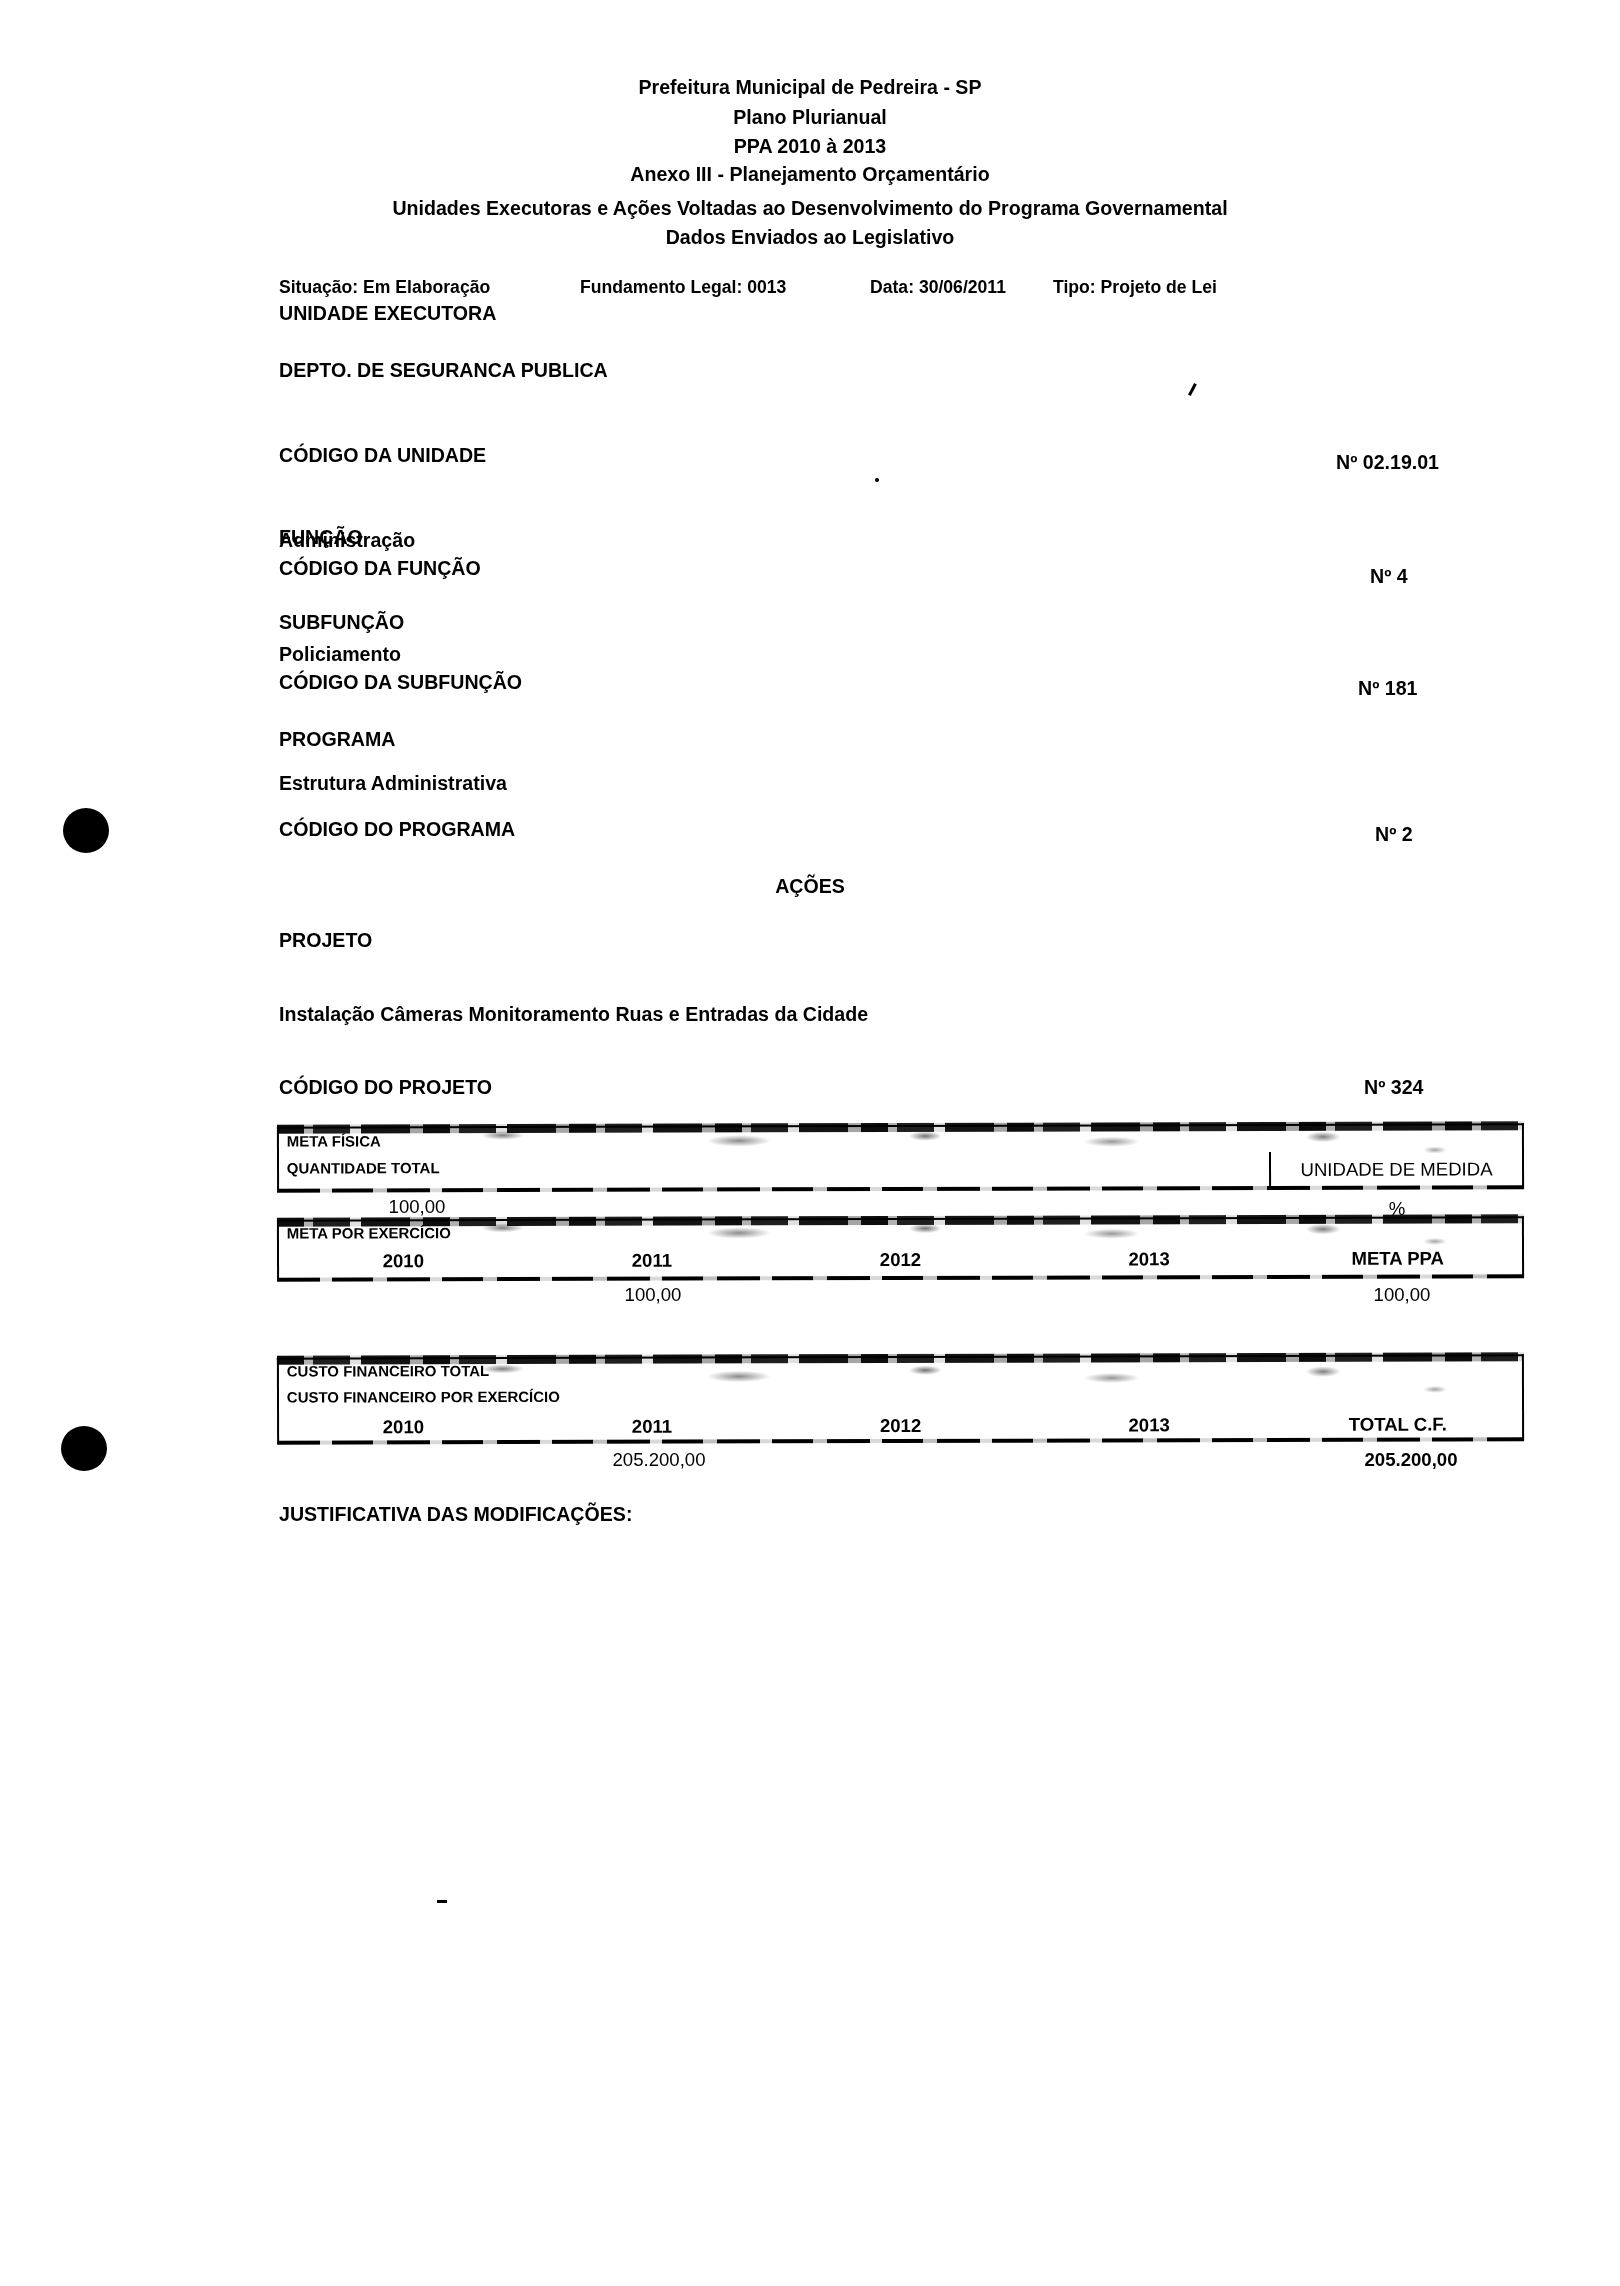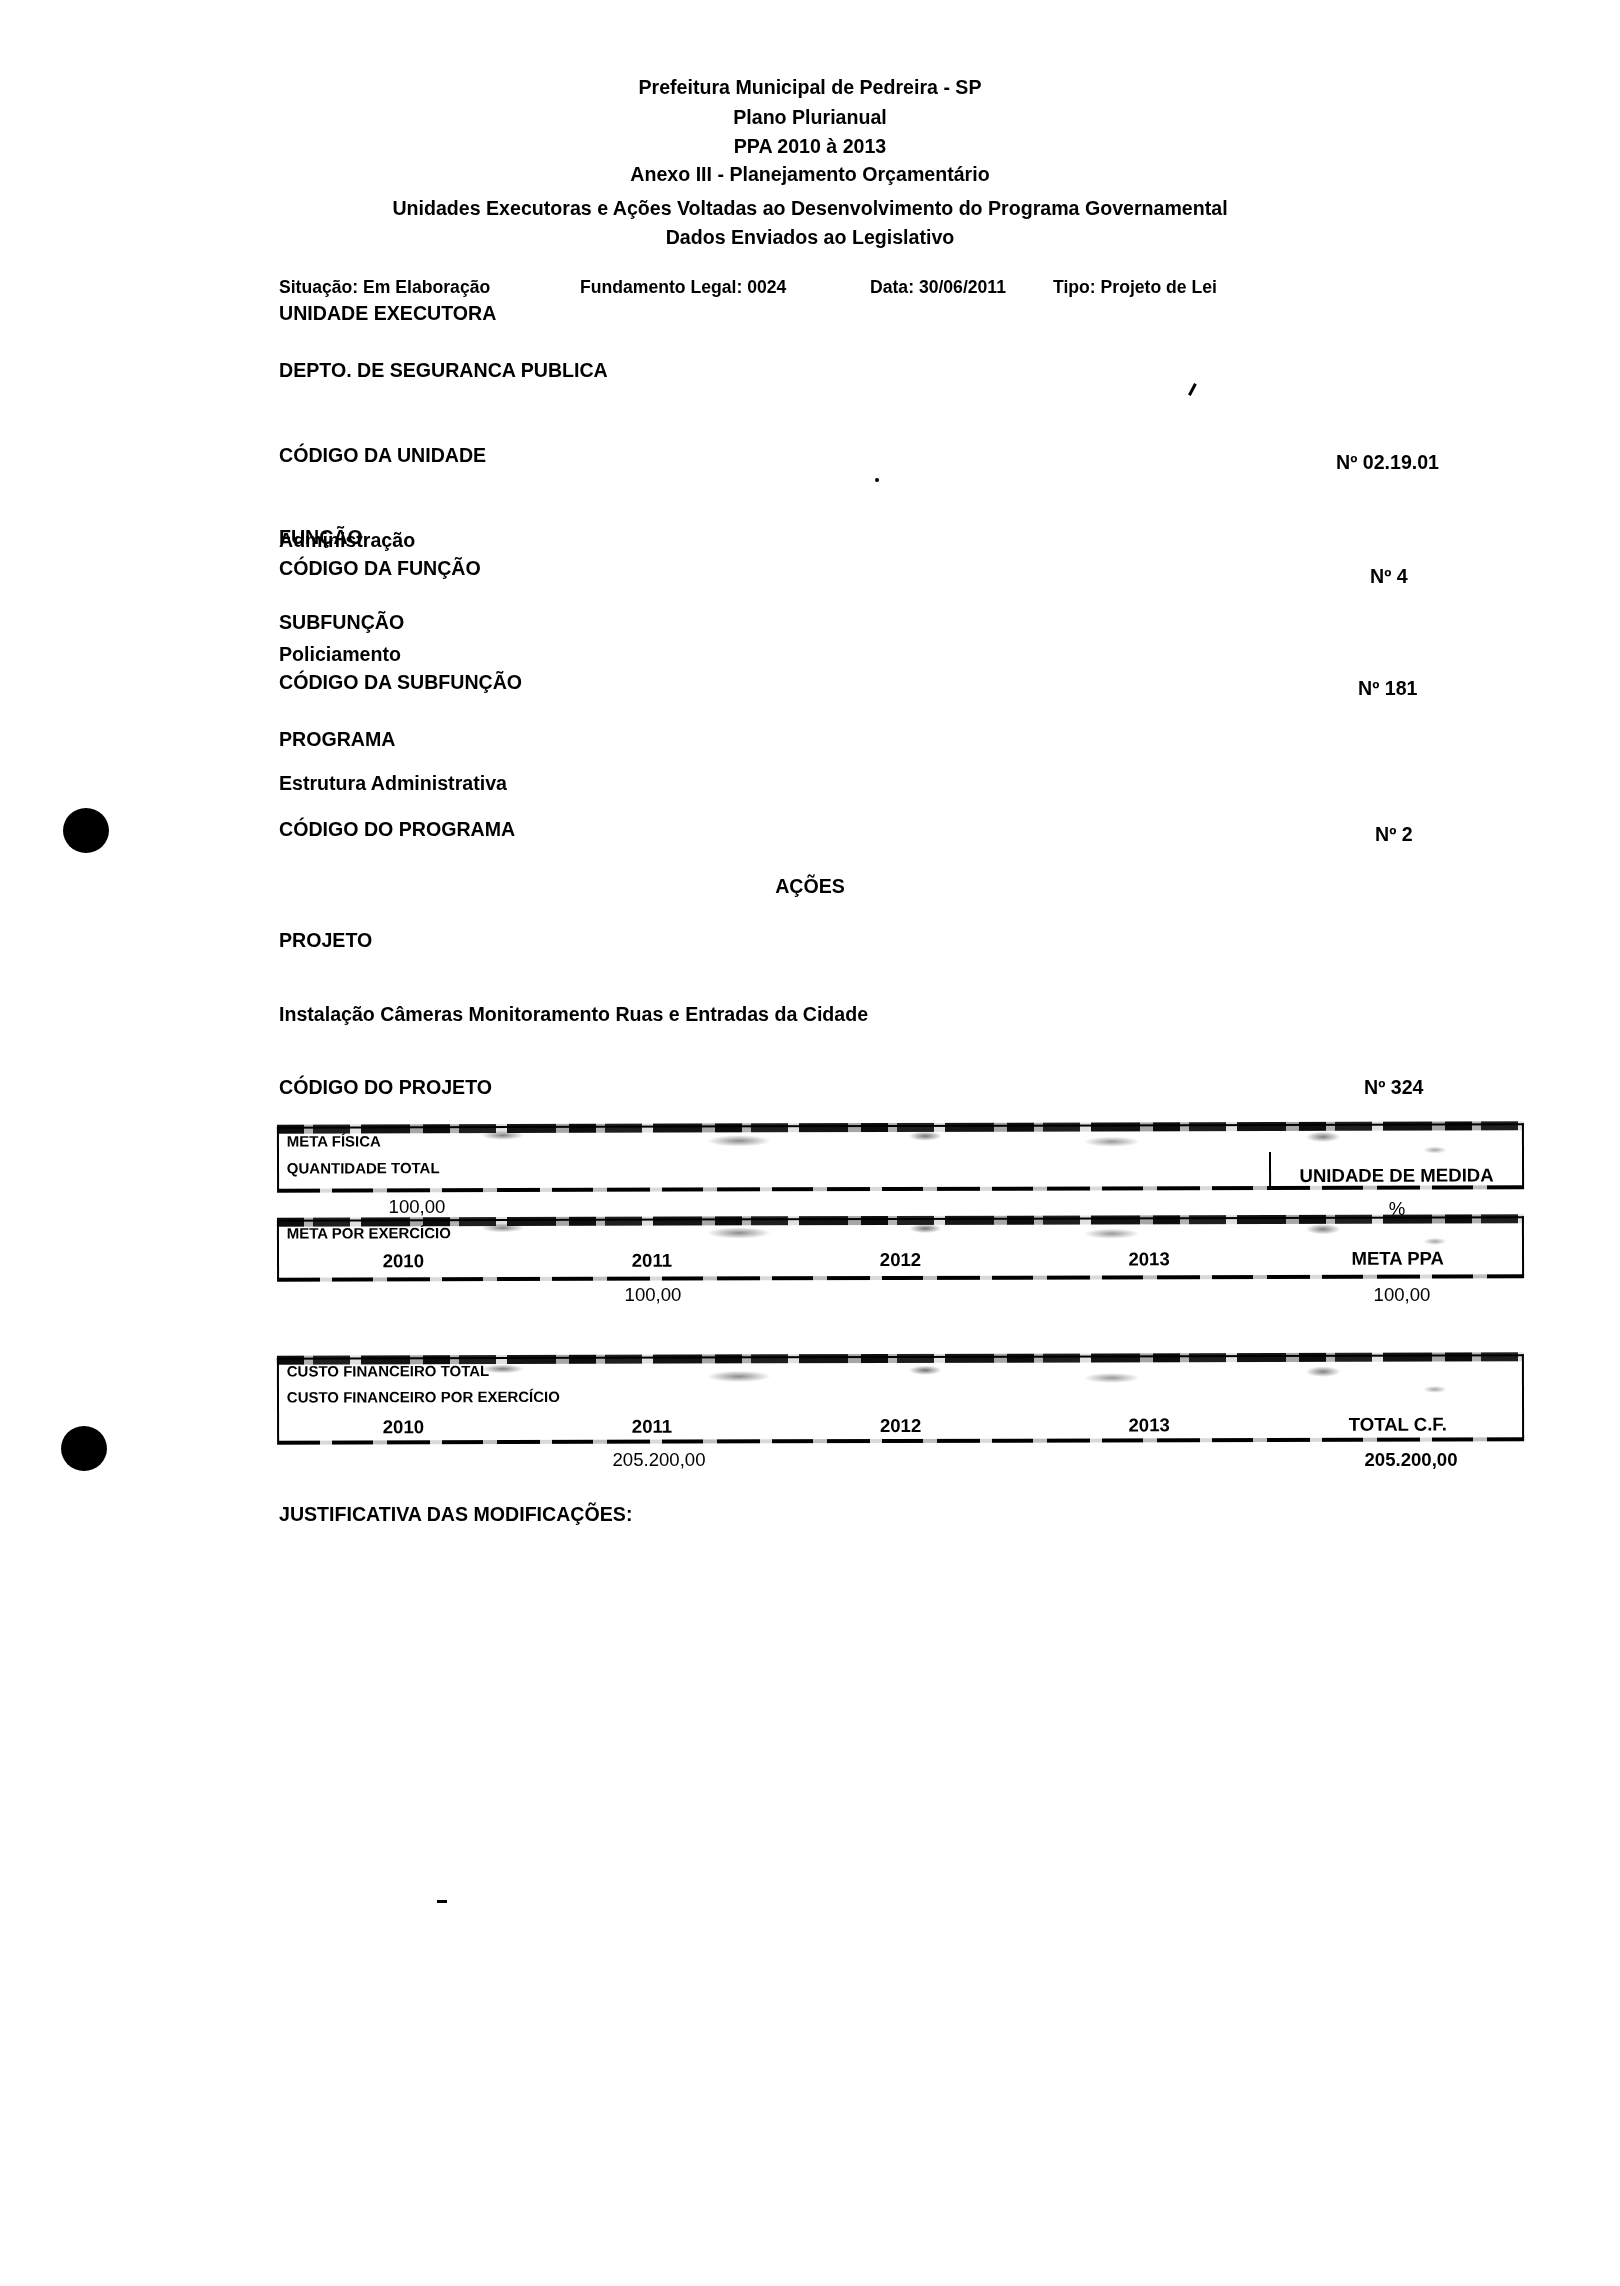--- a/index.html
+++ b/index.html
@@ -48,42 +48,42 @@
   }
   .trow { position:absolute; left:7.8px; font-size:15px; font-weight:bold; }
   .grid5 {
     position:absolute; left:0; width:100%;
     display:flex;
   }
   .grid5 > span { flex:1 1 20%; text-align:center; font-size:18.6px; font-weight:bold; }
   .umbox {
     position:absolute; right:0; bottom:0; width:253px; height:35px;
     border-left:2px solid #000;
-    display:flex; align-items:flex-end; justify-content:center;
-    font-size:18.6px; font-weight:bold;
+    display:flex; align-items:center; justify-content:center;
+    font-size:18.6px; font-weight:normal;
     box-sizing:border-box;
   }
   .val { position:absolute; transform:translateX(-50%); font-size:18.6px; }
   .punch { position:absolute; width:46px; height:45px; background:#000; border-radius:50%; }
   .artifact { position:absolute; background:#000; }
 </style>
 </head>
 <body>
 
 <div id="page">
 
   <div class="abs ctr t20" style="top:76px">Prefeitura Municipal de Pedreira - SP</div>
   <div class="abs ctr t20" style="top:106px">Plano Plurianual</div>
   <div class="abs ctr t20" style="top:135px">PPA 2010 à 2013</div>
   <div class="abs ctr t20 b" style="top:163px">Anexo III - Planejamento Orçamentário</div>
   <div class="abs ctr t20 b" style="top:197px">Unidades Executoras e Ações Voltadas ao Desenvolvimento do Programa Governamental</div>
   <div class="abs ctr t20" style="top:226px">Dados Enviados ao Legislativo</div>
 
   <div class="abs t18 b" style="left:279px;top:277px">Situação: Em Elaboração</div>
-  <div class="abs t18 b" style="left:580px;top:277px">Fundamento Legal: 0024</div>
+  <div class="abs t18 b" style="left:580px;top:277px">Fundamento Legal: 0013</div>
   <div class="abs t18 b" style="left:870px;top:277px">Data: 30/06/2011</div>
   <div class="abs t18 b" style="left:1053px;top:277px">Tipo: Projeto de Lei</div>
 
   <div class="abs t20 b" style="left:279px;top:302px">UNIDADE EXECUTORA</div>
   <div class="abs t20" style="left:279px;top:359px">DEPTO. DE SEGURANCA PUBLICA</div>
   <div class="abs t20 b" style="left:279px;top:444px">CÓDIGO DA UNIDADE</div>
   <div class="abs t20 b" style="left:1336px;top:451px">Nº 02.19.01</div>
 
   <div class="abs t20 b" style="left:279px;top:526px">FUNÇÃO</div>
   <div class="abs t20" style="left:279px;top:529px">Administração</div>

